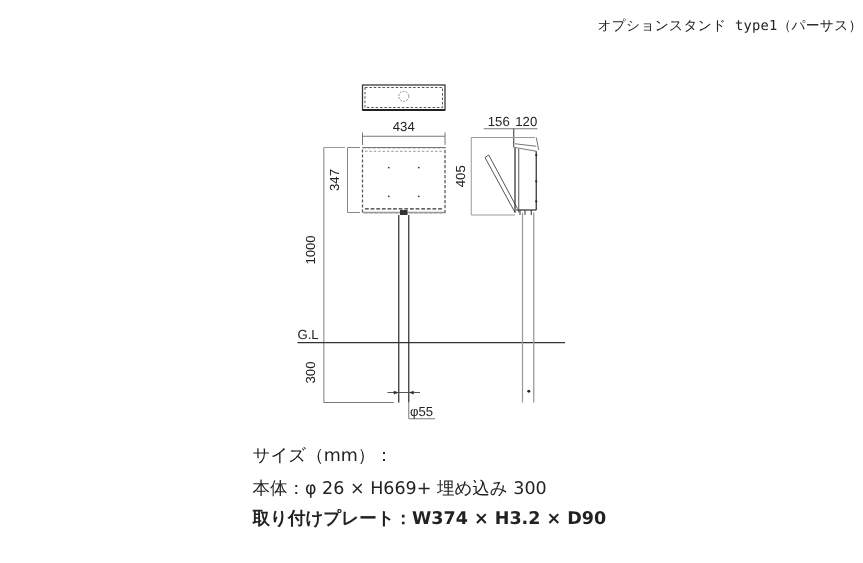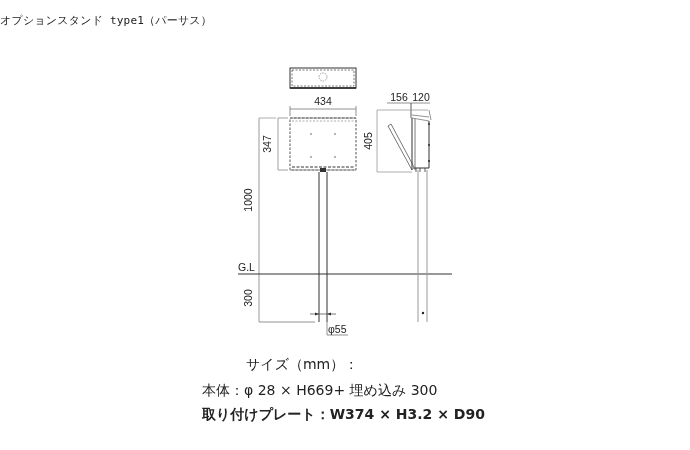--- a/index.html
+++ b/index.html
@@ -12,21 +12,21 @@
       height: 450px;
       position: relative;
       overflow: hidden;
       font-family: "DejaVu Sans", sans-serif;
     }
     .title {
       position: absolute;
       left: 0;
       top: 13px;
       width: 690px;
-      text-align: left;
+      text-align: right;
       font-size: 11px;
       color: #222;
       letter-spacing: 0.2px;
       font-family: "DejaVu Sans Mono", monospace;
     }
     svg.drawing {
       position: absolute;
       left: 0;
       top: 0;
     }
@@ -137,15 +137,15 @@
     <line x1="416" y1="168" x2="416" y2="172" stroke="#333" stroke-width="0.8"></line>
     <line x1="420" y1="168" x2="420" y2="172" stroke="#333" stroke-width="0.8"></line>
     <line x1="425" y1="168" x2="425" y2="172" stroke="#333" stroke-width="0.8"></line>
 
     <line x1="418" y1="170" x2="418" y2="322" stroke="#999" stroke-width="1"></line>
     <line x1="427" y1="170" x2="427" y2="322" stroke="#999" stroke-width="1"></line>
     <circle cx="423" cy="313" r="1.2" fill="#222"></circle>
   </g>
 </svg>
 
-<div class="spec" style="top:356px;margin-left:44px;">サイズ（mm）：</div>
-<div class="spec" style="top:382px;">本体：φ 28 × H669+ 埋め込み 300</div>
+<div class="spec" style="top:356px;">サイズ（mm）：</div>
+<div class="spec" style="top:382px;">本体：φ 26 × H669+ 埋め込み 300</div>
 <div class="spec" style="top:406px;font-weight:bold;">取り付けプレート：W374 × H3.2 × D90</div>
 
 </body></html>

